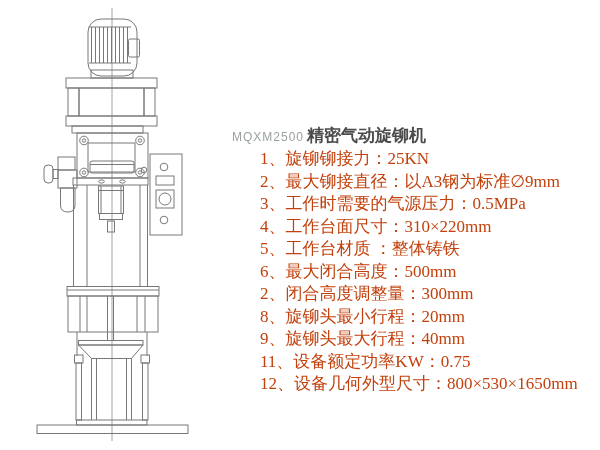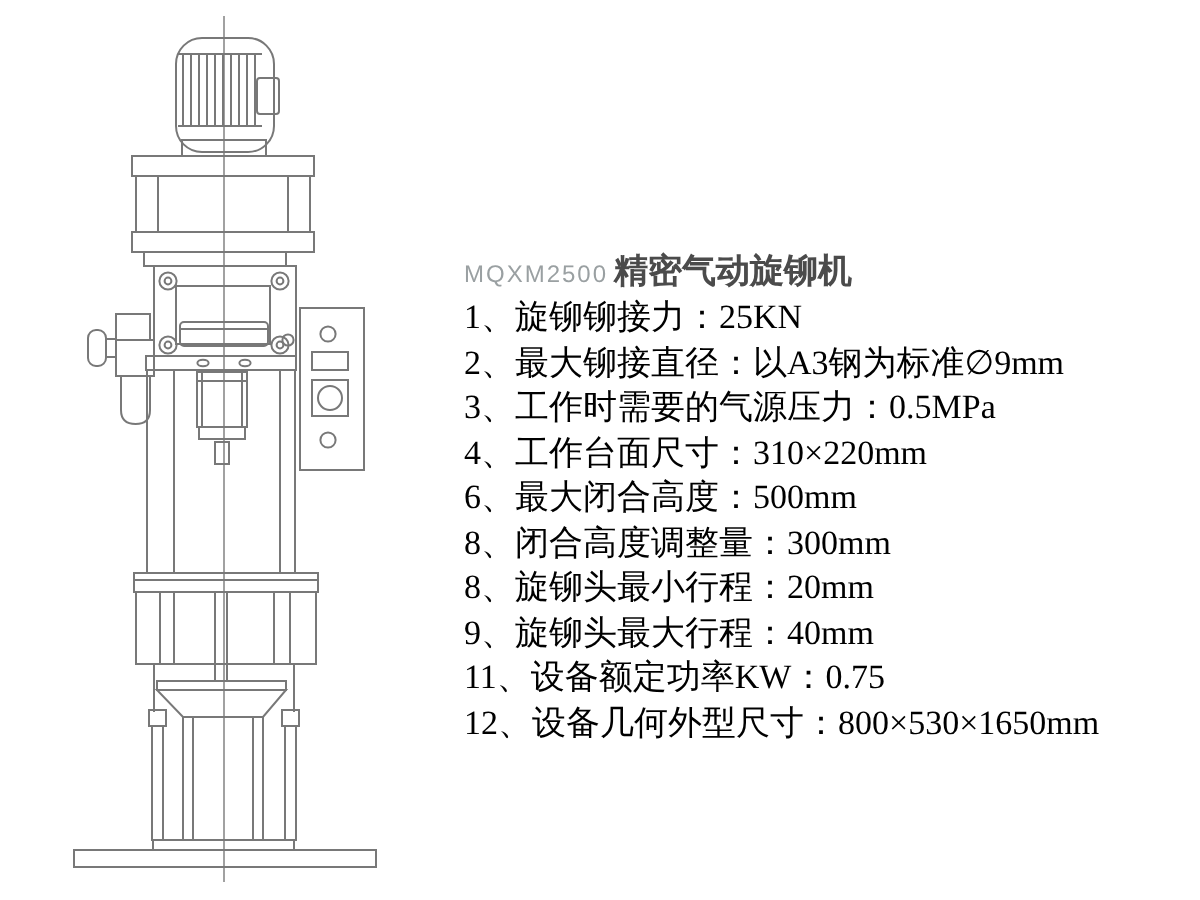--- a/index.html
+++ b/index.html
@@ -11,21 +11,21 @@
   .specs {
     position:absolute; left:232px; top:125px;
     color:#414141; font-size:17px; line-height:22.45px; white-space:nowrap;
   }
   .title-line .model {
     font-family:"Liberation Sans","DejaVu Sans",sans-serif;
     color:#9aa0a2; font-size:12px; letter-spacing:1px;
   }
   .title-line .name { font-weight:600; color:#4b4b4b; margin-left:3px; }
   .heading { color:#3f3f3f; }
-  .item { color:#000000; }
+  .item { color:#c2410c;margin-left:28px; }
 </style>
 </head>
 <body>
 
 <svg class="diagram-svg" width="600" height="450" viewBox="0 0 600 450" fill="none" stroke="#787878" stroke-width="1">
 
   <g stroke="#8a8a8a" stroke-width="0.8">
     <line x1="112" y1="8" x2="112" y2="441"></line>
   </g>
 
@@ -149,19 +149,20 @@
 </svg>
 
 <div class="specs">
   <div class="title-line">
     <span class="model">MQXM2500</span><span class="name">精密气动旋铆机</span>
   </div>
   <div class="item">1、旋铆铆接力：25KN</div>
   <div class="item">2、最大铆接直径：以A3钢为标准∅9mm</div>
   <div class="item">3、工作时需要的气源压力：0.5MPa</div>
   <div class="item">4、工作台面尺寸：310×220mm</div>
+  <div class="item">5、工作台材质 ：整体铸铁</div>
   <div class="item">6、最大闭合高度：500mm</div>
-  <div class="item">8、闭合高度调整量：300mm</div>
+  <div class="item">2、闭合高度调整量：300mm</div>
   <div class="item">8、旋铆头最小行程：20mm</div>
   <div class="item">9、旋铆头最大行程：40mm</div>
   <div class="item">11、设备额定功率KW：0.75</div>
   <div class="item">12、设备几何外型尺寸：800×530×1650mm</div>
 </div>
 
 </body></html>

